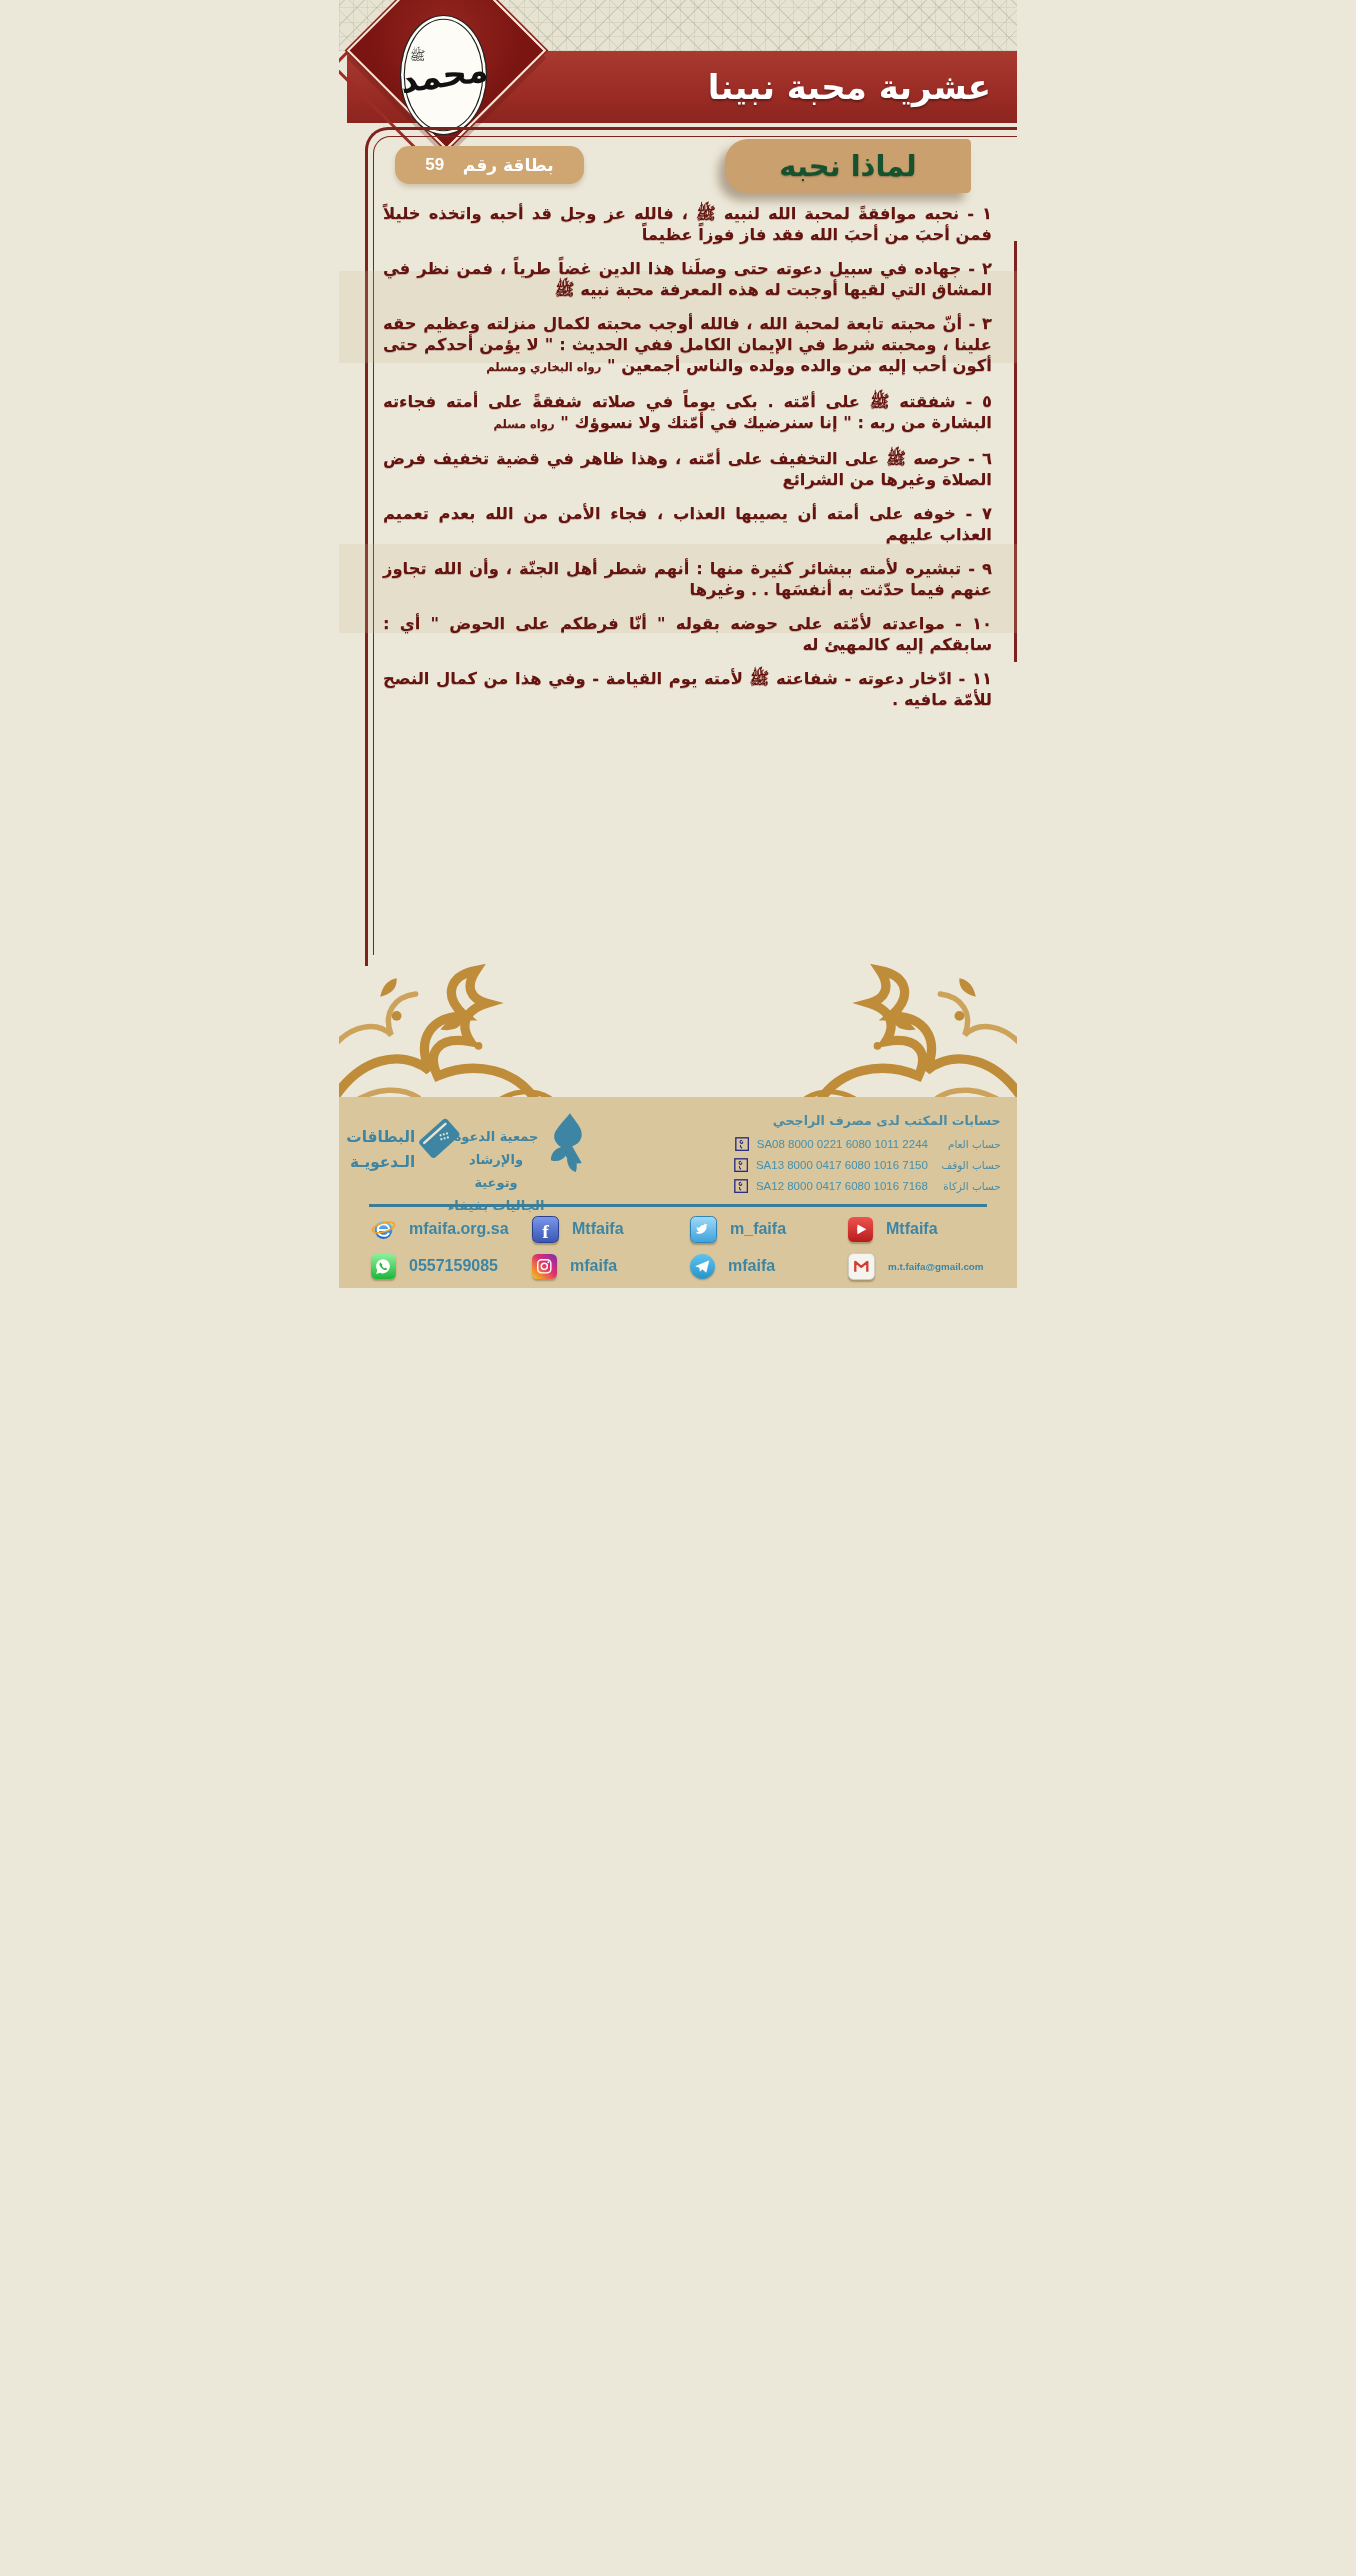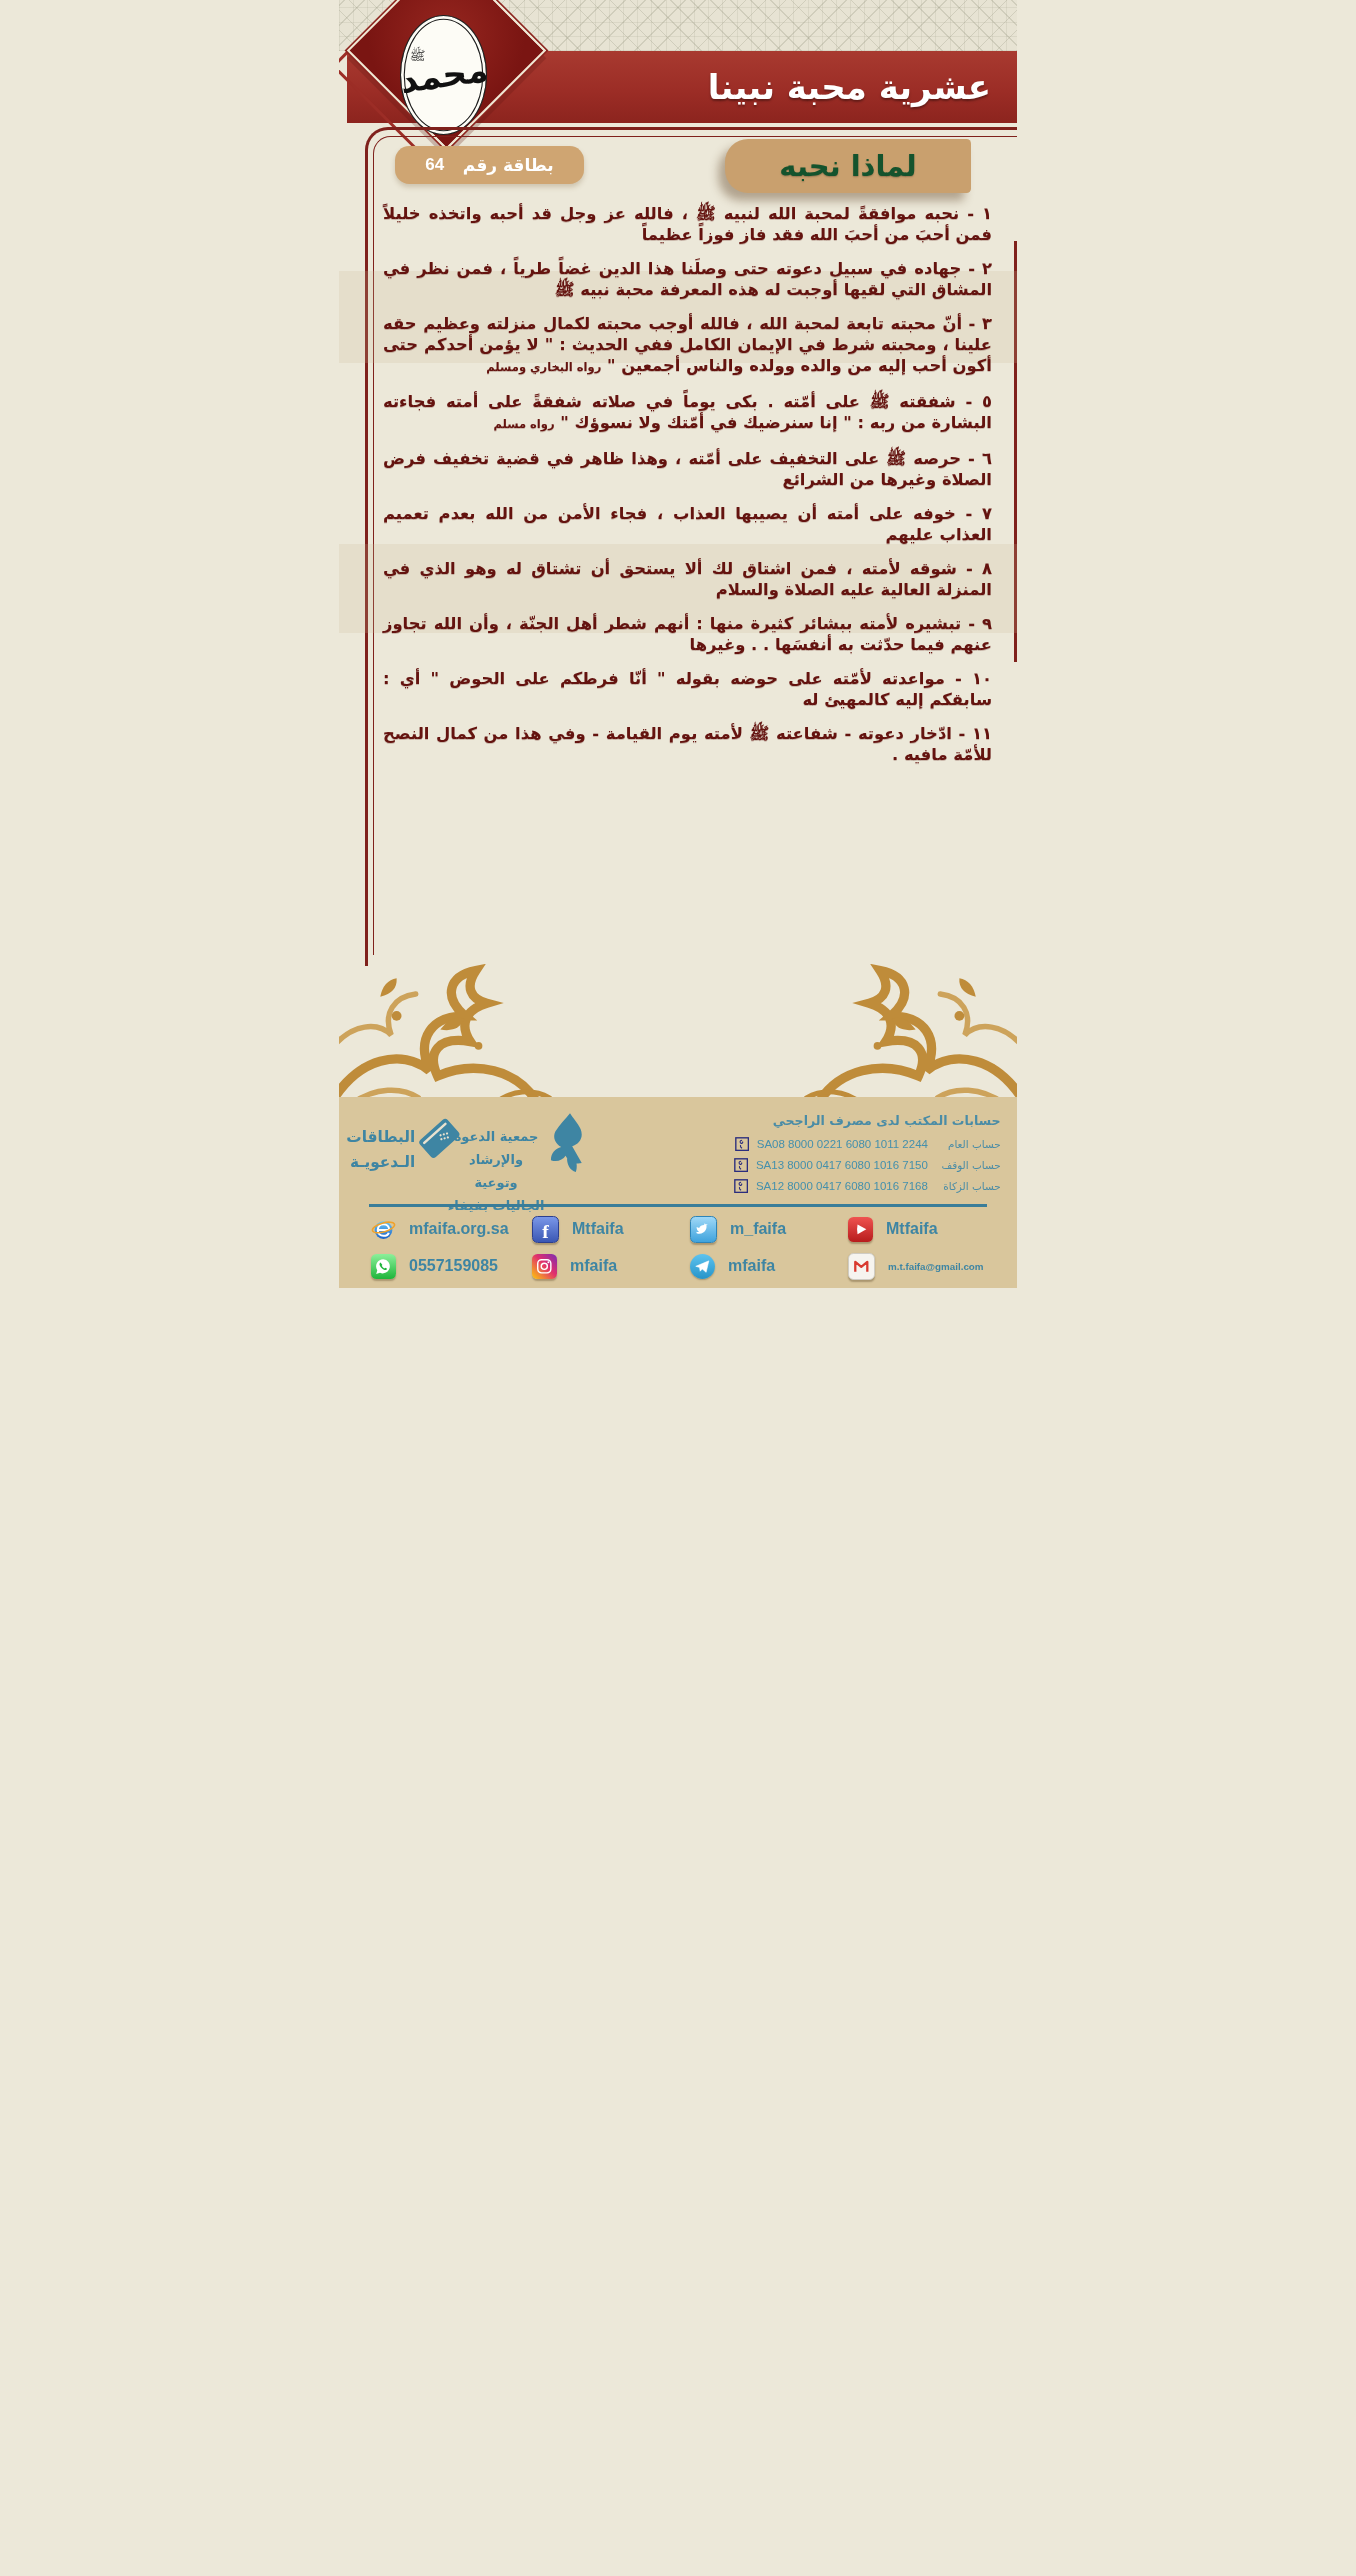--- a/index.html
+++ b/index.html
@@ -106,38 +106,37 @@
   <div class="echo e1"></div>
   <div class="echo e2"></div>
   <div class="diamond"></div>
   <div class="medallion">
     <span class="med-name">محمد</span>
     <span class="med-salat">ﷺ</span>
   </div>
 
   <div class="card-badge">
     <span>بطاقة رقم</span>
-    <span class="num">64</span>
+    <span class="num">59</span>
   </div>
   <div class="topic-badge">لماذا نحبه</div>
 
   <div class="frame"></div>
   <div class="frame-thin"></div>
   <div class="frame-right"></div>
   <div class="band b1"></div>
   <div class="band b2"></div>
 
   <main class="content">
     <p class="item"><span>١ - نحبه موافقةً لمحبة الله لنبيه ﷺ ، فالله عز وجل قد أحبه واتخذه خليلاً فمن أحبَ من أحبَ الله فقد فاز فوزاً عظيماً</span></p>
     <p class="item"><span>٢ - جهاده في سبيل دعوته حتى وصلَنا هذا الدين غضاً طرياً ، فمن نظر في المشاق التي لقيها أوجبت له هذه المعرفة محبة نبيه ﷺ</span></p>
     <p class="item"><span>٣ - أنّ محبته تابعة لمحبة الله ، فالله أوجب محبته لكمال منزلته وعظيم حقه علينا ، ومحبته شرط في الإيمان الكامل ففي الحديث : " لا يؤمن أحدكم حتى أكون أحب إليه من والده وولده والناس أجمعين "</span> <span class="src">رواه البخاري ومسلم</span></p>
     <p class="item"><span>٥ - شفقته ﷺ على أمّته . بكى يوماً في صلاته شفقةً على أمته فجاءته البشارة من ربه : " إنا سنرضيك في أمّتك ولا نسوؤك "</span> <span class="src">رواه مسلم</span></p>
     <p class="item"><span>٦ - حرصه ﷺ على التخفيف على أمّته ، وهذا ظاهر في قضية تخفيف فرض الصلاة وغيرها من الشرائع</span></p>
     <p class="item"><span>٧ - خوفه على أمته أن يصيبها العذاب ، فجاء الأمن من الله بعدم تعميم العذاب عليهم</span></p>
-    <p class="item"><span>٨ - شوقه لأمته ، فمن اشتاق لك ألا يستحق أن تشتاق له وهو الذي في المنزلة العالية عليه الصلاة والسلام</span></p>
     <p class="item"><span>٩ - تبشيره لأمته ببشائر كثيرة منها : أنهم شطر أهل الجنّة ، وأن الله تجاوز عنهم فيما حدّثت به أنفسَها . . وغيرها</span></p>
     <p class="item"><span>١٠ - مواعدته لأمّته على حوضه بقوله " أنّا فرطكم على الحوض " أي : سابقكم إليه كالمهيئ له</span></p>
     <p class="item"><span>١١ - ادّخار دعوته - شفاعته ﷺ لأمته يوم القيامة - وفي هذا من كمال النصح للأمّة مافيه .</span></p>
   </main>
 
   <svg class="orn left" viewBox="0 0 430 260">
     <g fill="none" stroke="#bf8c3a" stroke-linecap="round">
       <path d="M0 255 C50 170 130 155 180 195 C155 135 185 95 245 95 C205 60 215 22 265 12 C245 42 255 64 285 72 C245 84 235 112 255 142 C195 132 175 162 195 205 C265 175 340 195 375 250" stroke-width="17"></path>
       <path d="M5 150 C40 110 85 105 110 130 C95 90 115 60 155 55" stroke-width="10" stroke="#cda35b"></path>
       <path d="M40 255 C80 225 130 225 160 245" stroke-width="10" stroke="#cda35b"></path>

